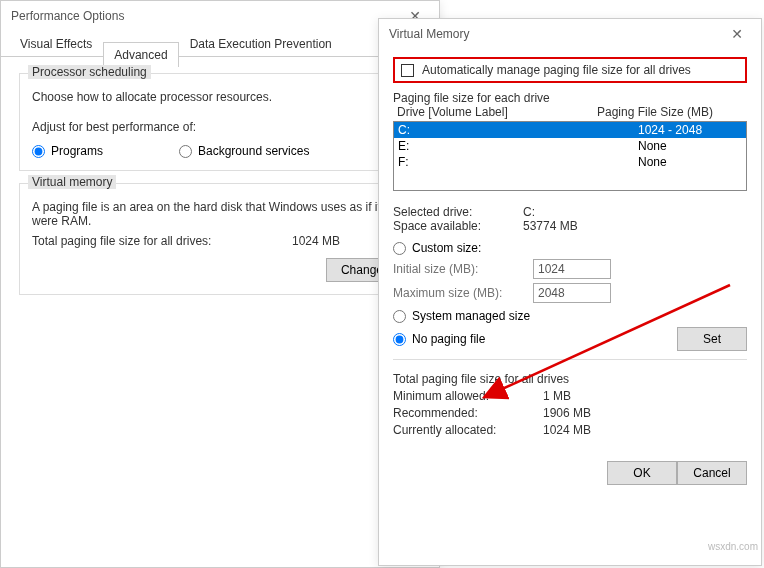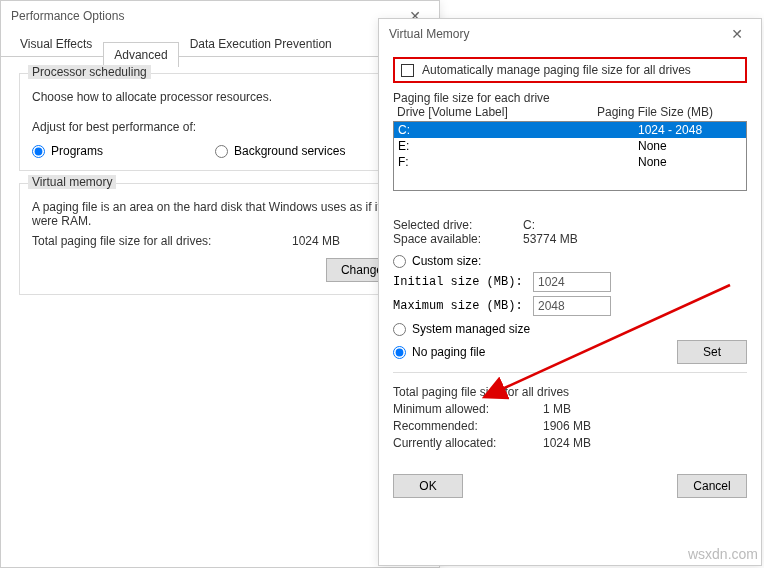--- a/index.html
+++ b/index.html
@@ -6,21 +6,21 @@
 body { margin: 0; padding: 0; background: #fff; width: 764px; height: 568px; position: relative; overflow: hidden; }
 .window { position: absolute; background: #fff; border: 1px solid #ccc; box-shadow: 0 2px 10px rgba(0,0,0,0.1); }
 .titlebar { height: 30px; display: flex; align-items: center; justify-content: space-between; padding: 0 10px; color: #555; }
 .titlebar .close { font-size: 14px; color: #666; cursor: pointer; padding: 4px 8px; }
 .tabs { display: flex; padding: 0 8px; border-bottom: 1px solid #ccc; }
 .tab { padding: 5px 10px; border: 1px solid transparent; border-bottom: none; cursor: pointer; color: #333; }
 .tab.active { border-color: #ccc; background: #fff; position: relative; top: 11px; }
 .groupbox { margin: 12px; border: 1px solid #ddd; padding: 10px 12px 12px; position: relative; }
 .groupbox-title { position: absolute; top: -9px; left: 8px; background: #e5e5e5; padding: 0 4px; color: #333; }
 .row { margin: 6px 0; color: #333; }
-.radio-row { display: flex; gap: 112px; margin-top: 10px; }
+.radio-row { display: flex; gap: 76px; margin-top: 10px; }
 .radio { display: flex; align-items: center; gap: 6px; }
 .radio input { margin: 0; }
 .btn { background: #e1e1e1; border: 1px solid #adadad; padding: 4px 14px; cursor: pointer; min-width: 70px; text-align: center; }
 .right-align { text-align: right; }
 .kv { display: flex; }
 .kv .k { width: 160px; color: #333; }
 .kv .v { color: #333; }
 
 
 #perfwin { left: 0; top: 0; width: 440px; height: 568px; }
@@ -35,35 +35,35 @@
 .checkbox { width: 13px; height: 13px; border: 1px solid #333; display: inline-block; }
 #vm-checkbox-label { color: #333; }
 
 .drive-list { border: 1px solid #888; height: 70px; overflow: hidden; margin-top: 2px; }
 .drive-hdr { display: flex; color: #333; margin-bottom: 2px; }
 .drive-hdr .c1 { width: 200px; }
 .drive-row { display: flex; padding: 1px 4px; }
 .drive-row .c1 { width: 240px; }
 .drive-row.selected { background: #0078d7; color: #fff; }
 
-.size-section { margin-top: 27px; }
+.size-section { margin-top: 14px; }
 .size-row { display: flex; align-items: center; margin: 4px 0; gap: 10px; }
-.size-row .lbl { width: 130px; color: #000000; font-family: Liberation Mono, monospace; }
+.size-row .lbl { width: 130px; color: #737373; }
 .size-row input { width: 78px; border: 1px solid #aaa; padding: 2px 4px; color: #555; background: #fff; }
 
 .set-row { display: flex; justify-content: space-between; align-items: center; margin: 4px 0; }
 
 
 .arrow { position: absolute; pointer-events: none; }
 
 .totals { margin-top: 12px; }
 .totals .kv { margin: 3px 0; }
 .totals .k { width: 150px; }
 
-.btnbar { display: flex; gap: 10px; justify-content: space-between; margin-top: 14px; padding-top: 10px; }
+.btnbar { display: flex; justify-content: flex-end; margin-top: 14px; padding-top: 10px; }
 
 .small-gap { height: 4px; }
 hr.sep { border: none; border-top: 1px solid #ddd; margin: 8px 0; }
 </style>
 </head>
 <body>
 
 <div id="perfwin" class="window">
   <div class="titlebar">
     <span>Performance Options</span>
@@ -202,13 +202,13 @@
 
 <svg class="arrow" style="left:480px;top:280px" width="260" height="130">
   <defs>
     <marker id="ah" markerWidth="10" markerHeight="10" refX="2" refY="5" orient="auto">
       <path d="M0,0 L10,5 L0,10 Z" fill="#d00"></path>
     </marker>
   </defs>
   <line x1="250" y1="5" x2="20" y2="110" stroke="#d00" stroke-width="2.5" marker-end="url(#ah)"></line>
 </svg>
 
-<div style="position:absolute;right:6px;bottom:6px;color:#bbb;font-size:14px">wsxdn.com</div>
+<div style="position:absolute;right:6px;bottom:16px;color:#bbb;font-size:10px">wsxdn.com</div>
 
 </body></html>

